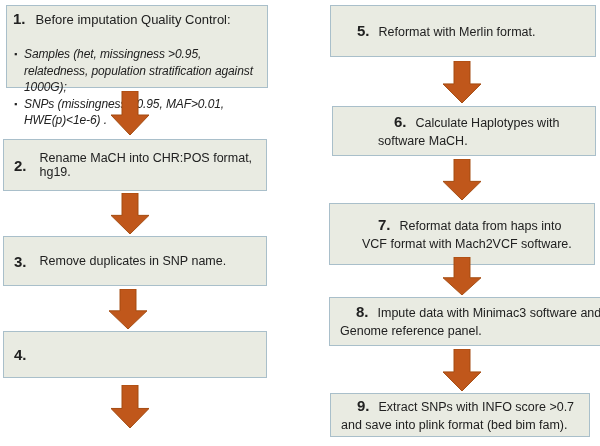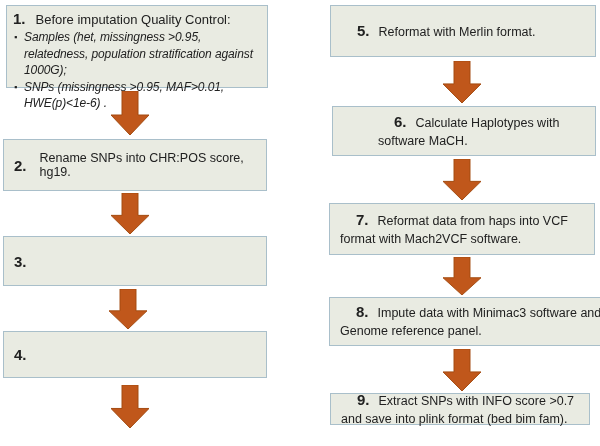--- a/index.html
+++ b/index.html
@@ -21,28 +21,28 @@
 
   
   .b1{left:6px;top:5px;width:262px;height:83px;padding:4px 4px 4px 6px;}
   .b2{left:3px;top:139px;width:264px;height:52px;}
   .b3{left:3px;top:236px;width:264px;height:50px;}
   .b4{left:3px;top:331px;width:264px;height:47px;}
 
   
   .b5{left:330px;top:5px;width:266px;height:52px;}
   .b6{left:332px;top:106px;width:264px;height:50px;padding-left:35px;}
-  .b7{left:329px;top:203px;width:266px;height:52px;}
+  .b7{left:329px;top:203px;width:266px;height:62px;padding-left:22px;}
   .b8{left:329px;top:297px;width:320px;height:49px;}
-  .b9{left:330px;top:393px;width:260px;height:32px;}
+  .b9{left:330px;top:393px;width:260px;height:44px;}
 
   .num{font-weight:700;font-size:15px;color:var(--text);}
 
   
-  .title-line{font-size:13px;line-height:17px;margin-bottom:1px;}
+  .title-line{font-size:13px;line-height:17px;margin-bottom:18px;}
   .title-line .num{margin-right:10px;}
   .bullet-item{display:flex;font-size:12px;line-height:16.5px;letter-spacing:-0.1px;}
   .bullet-item .marker{flex:0 0 11px;font-size:9px;line-height:16.5px;padding-left:1px;}
   .bullet-item .btext{flex:1;font-style:italic;}
 
   
   .single{display:flex;align-items:center;padding-left:10px;padding-right:6px;}
   .single .num{margin-right:13px;}
   .single .txt{font-size:12.5px;}
 
@@ -81,31 +81,32 @@
   </div>
 
   <div class="arrow a1">
     <svg viewBox="0 0 38 44" preserveAspectRatio="none">
         <path d="M11 0 H27 V24 H38 L19 44 L0 24 H11 Z" fill="var(--arrow)" stroke="var(--arrow-edge)" stroke-width="1"></path>
       </svg>
   </div>
 
   <div class="box single b2">
     <span class="num">2.</span>
-    <span class="txt">Rename SNPs into CHR:POS score, hg19.</span>
+    <span class="txt">Rename MaCH into CHR:POS format, hg19.</span>
   </div>
 
   <div class="arrow a2">
     <svg viewBox="0 0 38 44" preserveAspectRatio="none">
         <path d="M11 0 H27 V24 H38 L19 44 L0 24 H11 Z" fill="var(--arrow)" stroke="var(--arrow-edge)" stroke-width="1"></path>
       </svg>
   </div>
 
   <div class="box single b3">
     <span class="num">3.</span>
+    <span class="txt">Remove duplicates in SNP name.</span>
   </div>
 
   <div class="arrow a3">
     <svg viewBox="0 0 38 44" preserveAspectRatio="none">
         <path d="M11 0 H27 V24 H38 L19 44 L0 24 H11 Z" fill="var(--arrow)" stroke="var(--arrow-edge)" stroke-width="1"></path>
       </svg>
   </div>
 
   <div class="box single b4">
     <span class="num">4.</span>

